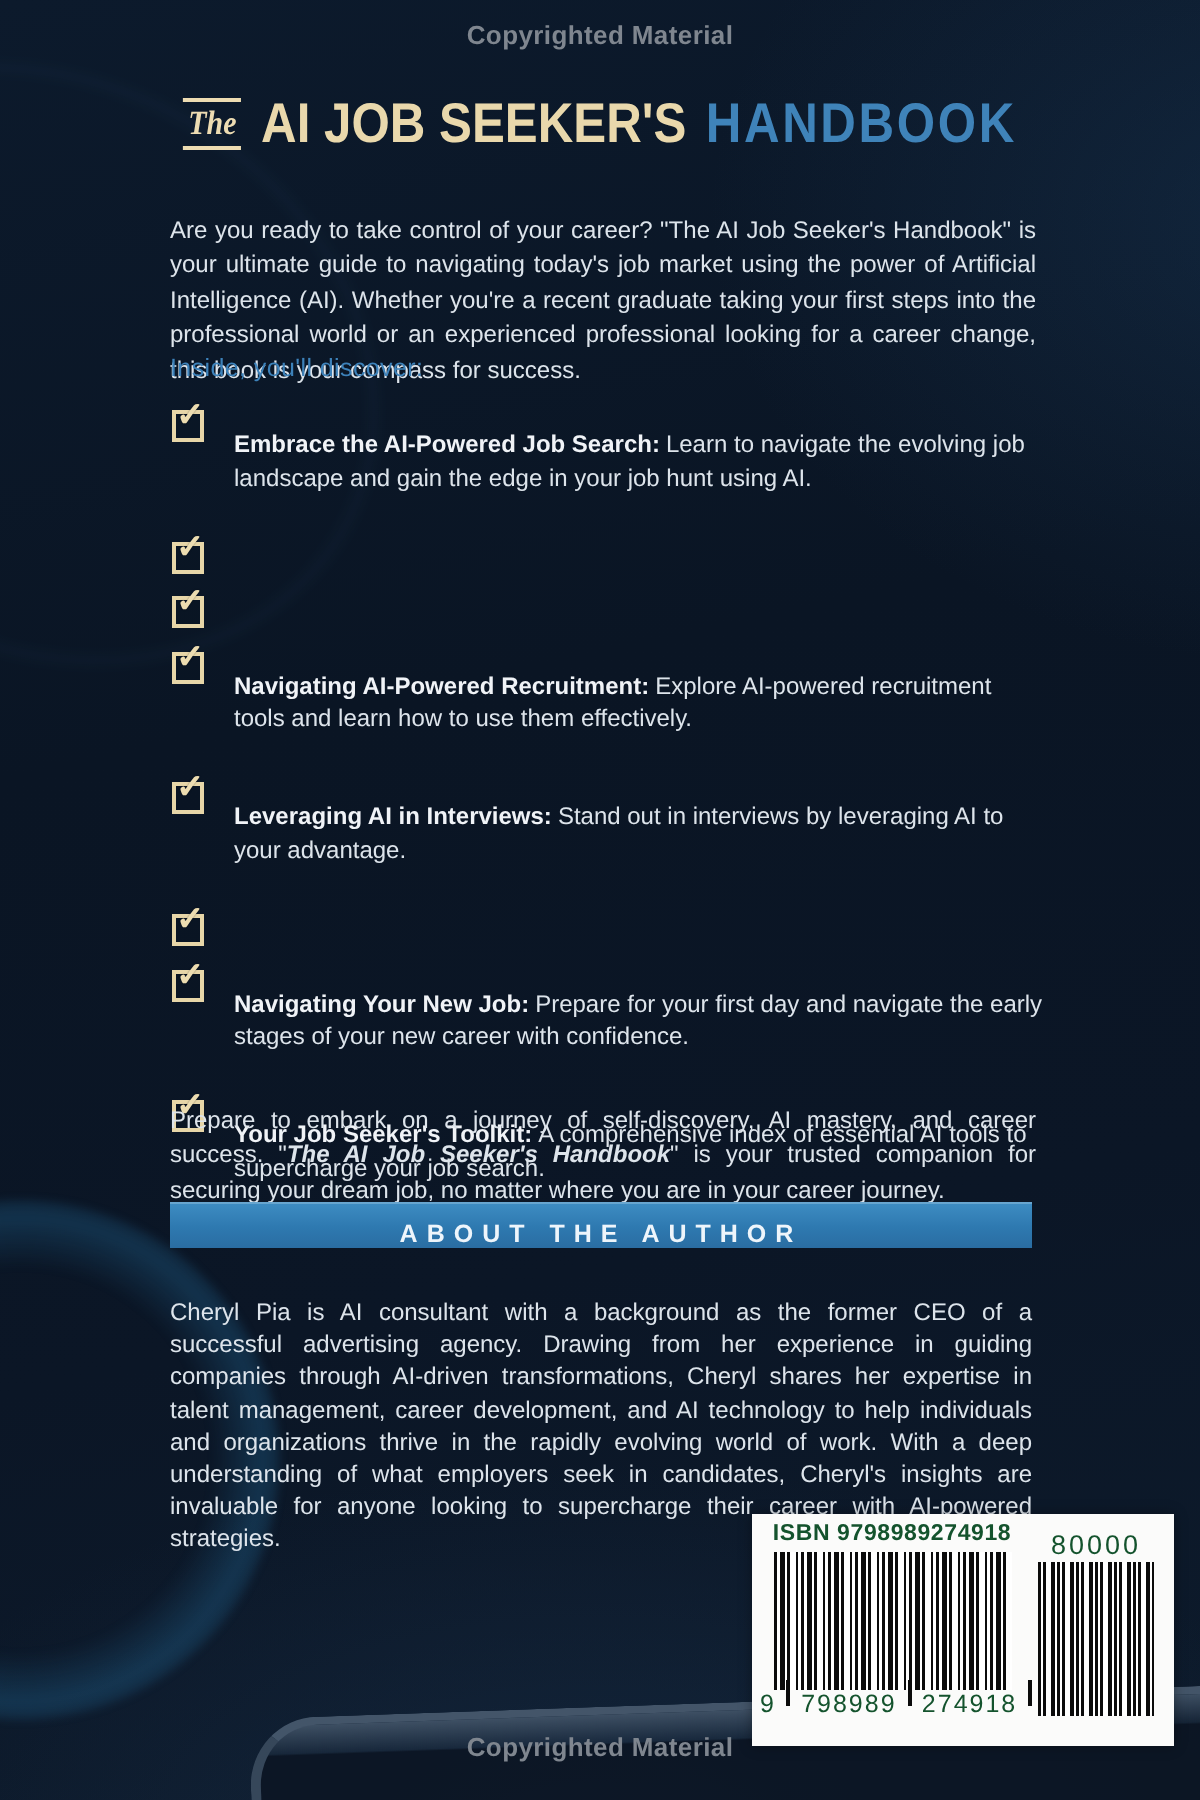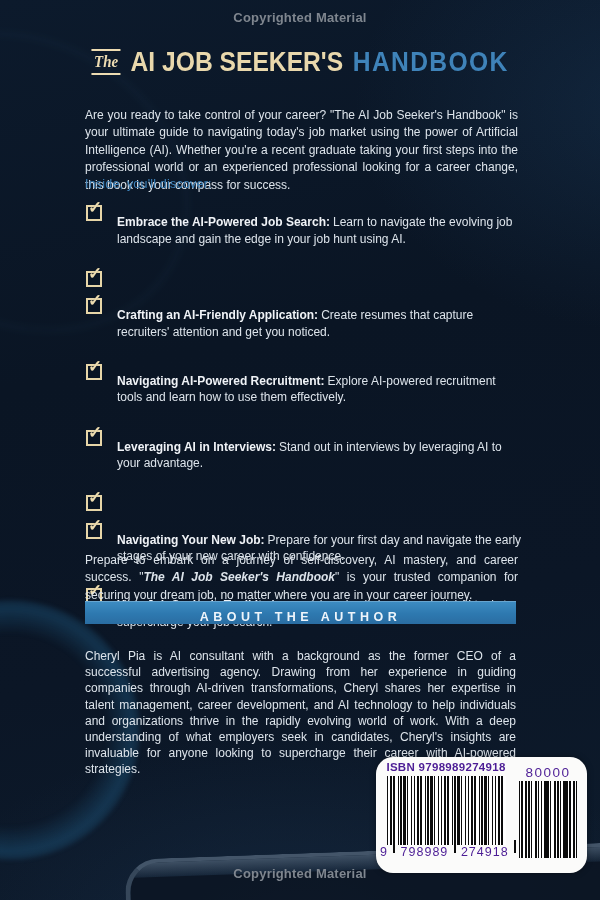--- a/index.html
+++ b/index.html
@@ -83,21 +83,21 @@
     box-shadow:inset 0 1px 0 rgba(255,255,255,.22);
     display:flex;align-items:flex-end;justify-content:center;
   }
   .banner-label{color:#eef5fb;font-size:12.5px;font-weight:bold;letter-spacing:4.5px;}
   .bio{
     position:absolute;top:636px;left:85px;width:431px;z-index:2;
     font-size:12px;line-height:16.2px;text-align:justify;word-spacing:1.5px;
   }
   .barcode-panel{
     position:absolute;top:757px;left:376px;width:211px;height:116px;z-index:3;
-    background:#fbfbfa;box-shadow:0 0 6px rgba(0,0,0,.35);color:#4c1d95;border-radius:17px;
+    background:#fbfbfa;box-shadow:0 0 6px rgba(0,0,0,.35);color:#14532d;
   }
   .isbn-label{
     position:absolute;top:4px;left:4px;width:132px;text-align:center;
     font-size:11.5px;font-weight:bold;letter-spacing:.3px;white-space:nowrap;
   }
   .bc-main{
     position:absolute;top:19px;left:11px;width:119px;height:69px;
     background:repeating-linear-gradient(90deg,
       #0b0b0b 0 1.5px,#fff 1.5px 3px,#0b0b0b 3px 5.5px,#fff 5.5px 6.5px,
       #0b0b0b 6.5px 8px,#fff 8px 11px,#0b0b0b 11px 12px,#fff 12px 13.5px);
@@ -149,21 +149,20 @@
     </div>
       <div class="check-item">
       <span class="checkbox">
           <span class="tick">✓</span>
         </span>
     </div>
       <div class="check-item">
       <span class="checkbox">
           <span class="tick">✓</span>
         </span>
-      <p class="check-text txt"><span class="check-label">Crafting an AI-Friendly Application:</span><span>Create resumes that capture recruiters' attention and get you noticed.</span></p>
     </div>
       <div class="check-item">
       <span class="checkbox">
           <span class="tick">✓</span>
         </span>
       <p class="check-text txt"><span class="check-label">Navigating AI-Powered Recruitment:</span><span>Explore AI-powered recruitment tools and learn how to use them effectively.</span></p>
     </div>
       <div class="check-item">
       <span class="checkbox">
           <span class="tick">✓</span>

